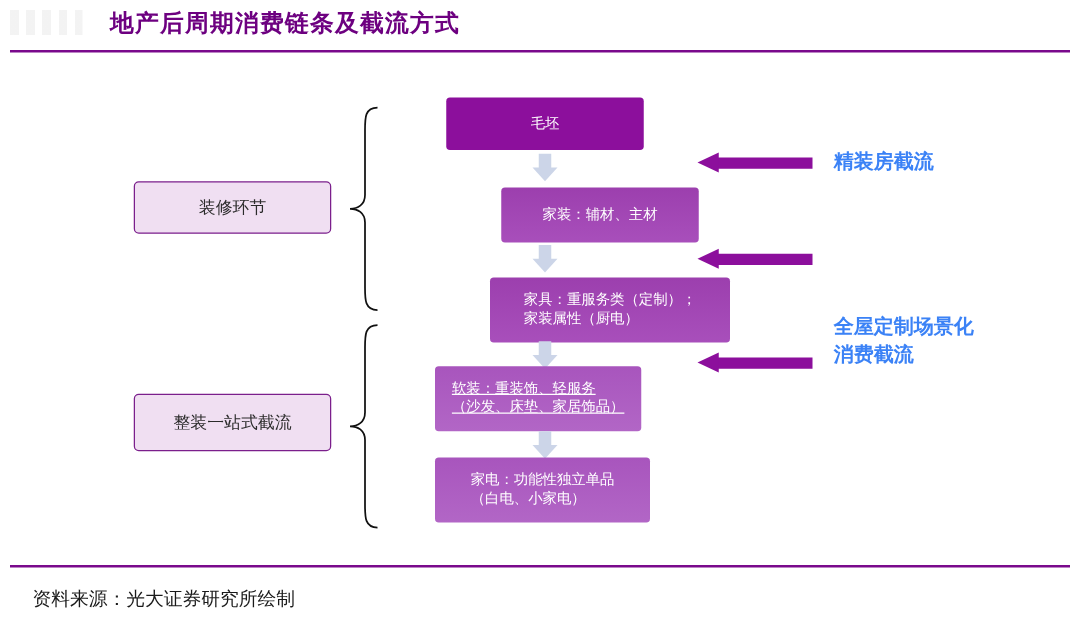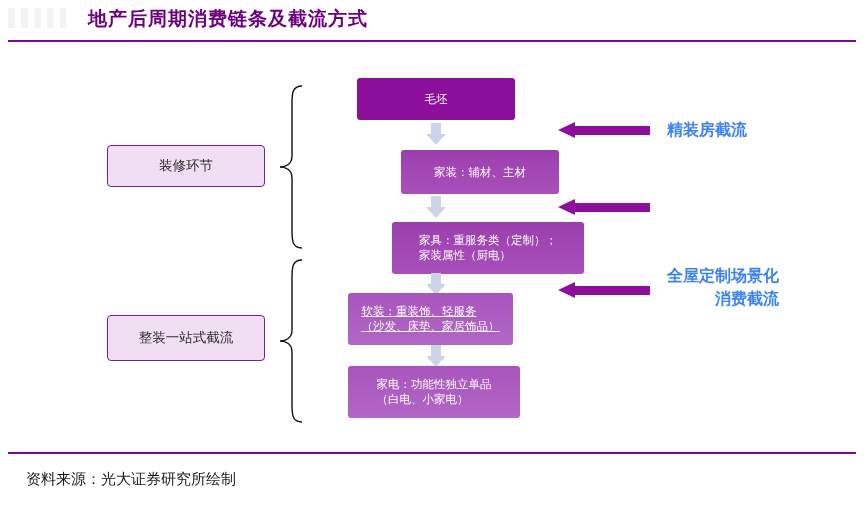--- a/index.html
+++ b/index.html
@@ -253,19 +253,19 @@
 
   <div class="right-arrow" style="left:558px; top:199px; width:92px;">
     <div class="r-shaft" style="width:78px;"></div>
     <div class="r-head"></div>
   </div>
 
   <div class="right-arrow" style="left:558px; top:282px; width:92px;">
     <div class="r-shaft" style="width:78px;"></div>
     <div class="r-head"></div>
   </div>
-  <div class="right-caption" style="left:667px; top:264px;text-align:right;">全屋定制场景化
+  <div class="right-caption" style="left:667px; top:250px;">全屋定制场景化
 消费截流</div>
 
   <div class="footer-rule"></div>
   <div class="footer-text">资料来源：光大证券研究所绘制</div>
 
 </div>
 
 </body></html>

